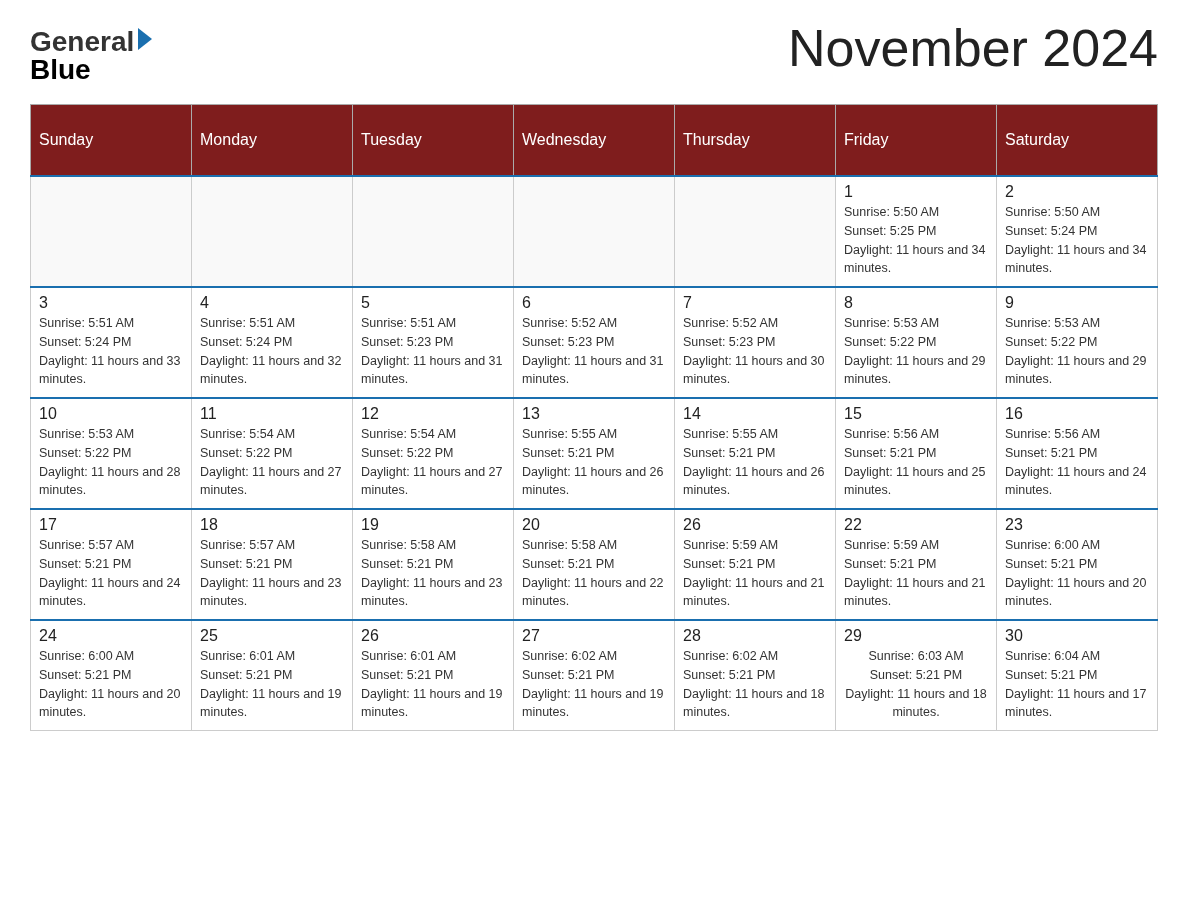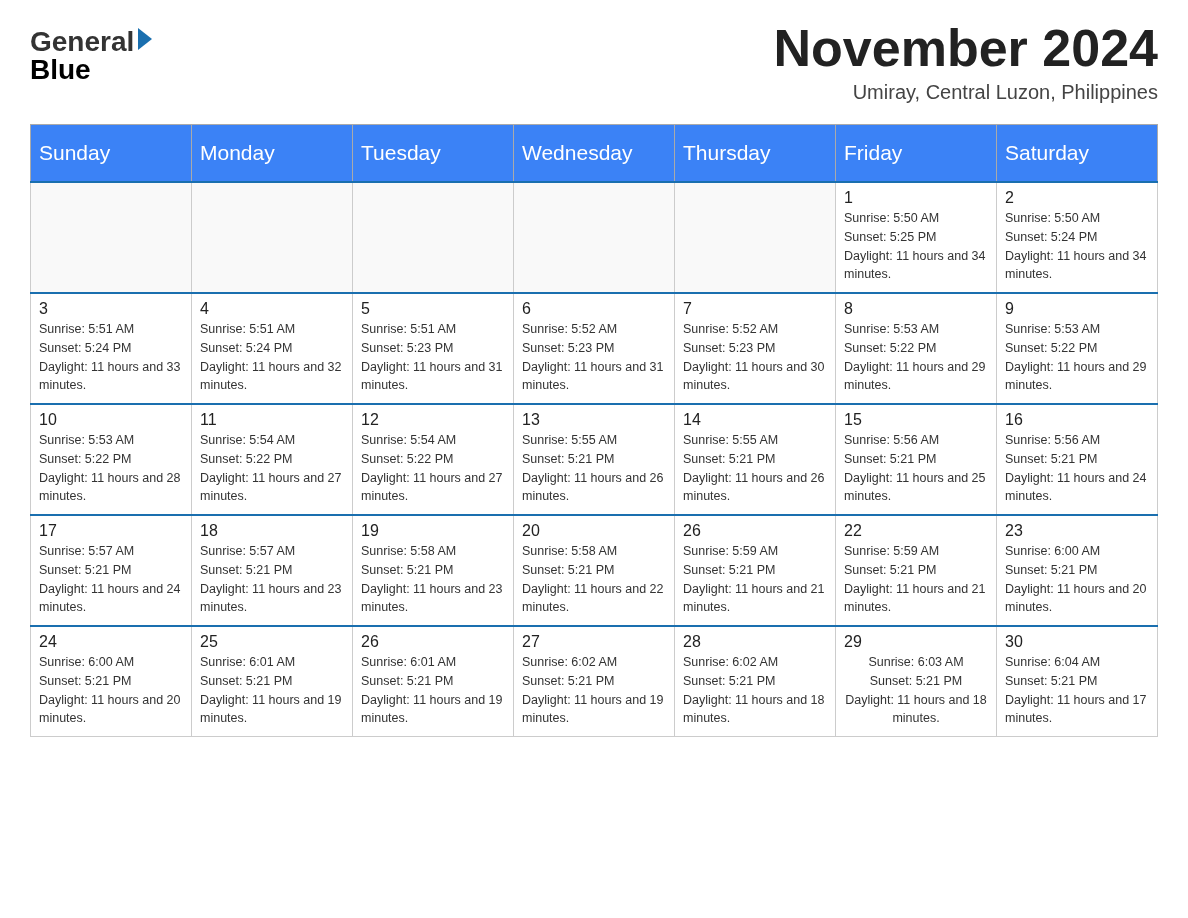--- a/index.html
+++ b/index.html
@@ -36,40 +36,40 @@
     }
     .logo-row {
       display: flex;
       align-items: center;
     }
     .title-block {
       text-align: right;
     }
     .month-title {
       font-size: 52px;
-      font-weight: bold;
+      font-weight: normal;
       color: #222;
       line-height: 1.1;
     }
     .location {
       font-size: 20px;
       color: #444;
       margin-top: 4px;
     }
     .calendar {
       width: 100%;
       border-collapse: collapse;
       border: 1px solid #aaa;
     }
     .calendar th {
-      background: #3b82f6;
+      background: #7f1d1d;
       color: #fff;
-      font-size: 21px;
+      font-size: 16px;
       font-weight: normal;
-      padding: 16px 8px;
+      padding: 26px 8px;
       text-align: left;
       border: 1px solid #aaa;
     }
     .calendar td {
       vertical-align: top;
       padding: 6px 8px 8px 8px;
       border: 1px solid #ccc;
       width: 14.28%;
       min-height: 110px;
       height: 110px;
@@ -105,21 +105,20 @@
     <div style="display:flex;align-items:center;">
       <span class="logo-general">General</span>
       <span style="display:inline-block;width:0;height:0;border-left:14px solid #1a6faf;border-top:11px solid transparent;border-bottom:11px solid transparent;margin-left:4px;margin-top:2px;"></span>
     </div>
     <div class="logo-row">
       <span class="logo-blue">Blue</span>
     </div>
   </div>
   <div class="title-block">
     <div class="month-title">November 2024</div>
-    <div class="location">Umiray, Central Luzon, Philippines</div>
   </div>
 </div>
 
 <table class="calendar">
   <thead>
     <tr>
     <th>Sunday</th>
         <th>Monday</th>
         <th>Tuesday</th>
         <th>Wednesday</th>

